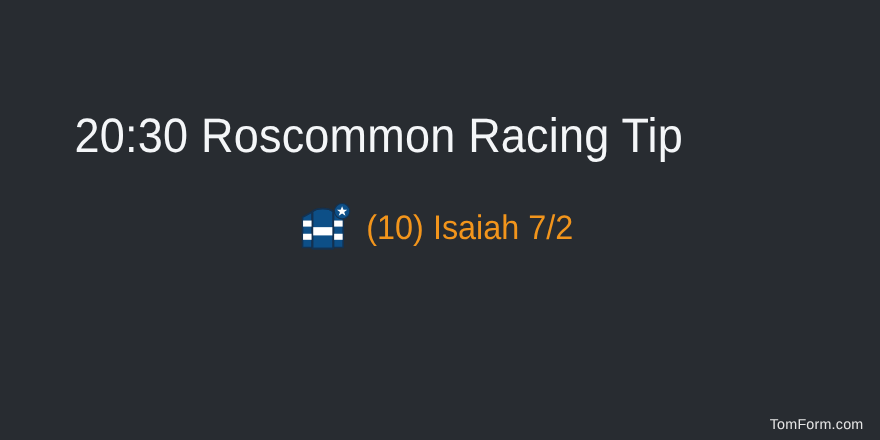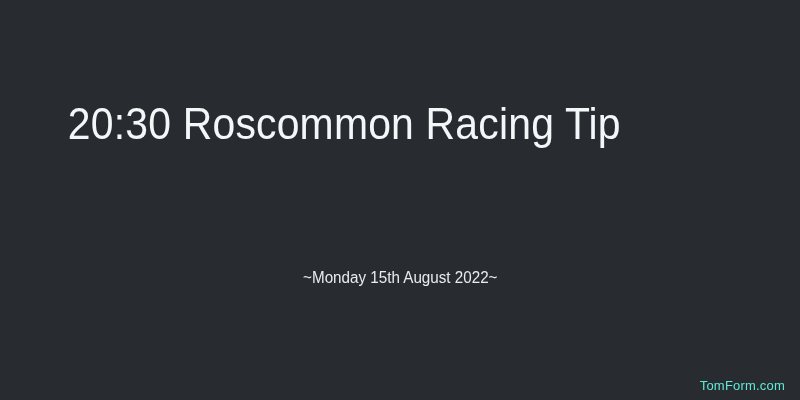--- a/index.html
+++ b/index.html
@@ -90,34 +90,58 @@
   }
 
   
   .watermark {
     position: absolute;
     right: 15px;
     bottom: 6px;
     font-family: "Liberation Sans Narrow", "Liberation Sans", sans-serif;
     font-size: 13px;
     line-height: 16px;
-    color: #5eead4;
+    color: #e5e5e5;
     letter-spacing: 0.2px;
     white-space: nowrap;
   }
 </style>
 </head>
 <body>
 
 <div class="card">
 
   <div class="title-row">
     <span class="title">20:30 Roscommon Racing Tip</span>
   </div>
 
+  <div class="tip-row">
 
-  <div class="date-row">
-    <span class="date">~Monday 15th August 2022~</span>
+    <svg class="silks" viewBox="0 0 104 92" aria-hidden="true">
+
+      <path d="M30 17 L12 27 L12 82 L30 82 Z" fill="#0d4f87" stroke="#14314f" stroke-width="3" stroke-linejoin="round"></path>
+
+      <path d="M68 17 L86 27 L86 82 L68 82 Z" fill="#0d4f87" stroke="#14314f" stroke-width="3" stroke-linejoin="round"></path>
+
+      <path d="M30 17 C37 9, 61 9, 68 17 L68 84 L30 84 Z" fill="#0d4f87" stroke="#14314f" stroke-width="3" stroke-linejoin="round"></path>
+
+      <rect x="31" y="45" width="36" height="15" fill="#ffffff"></rect>
+
+      <rect x="13" y="33" width="17" height="11" fill="#ffffff"></rect>
+      <rect x="13" y="57" width="17" height="11" fill="#ffffff"></rect>
+
+      <rect x="68" y="33" width="17" height="11" fill="#ffffff"></rect>
+      <rect x="68" y="57" width="17" height="11" fill="#ffffff"></rect>
+
+      <path d="M30 17 C37 9, 61 9, 68 17 L68 84 L30 84 Z" fill="none" stroke="#14314f" stroke-width="3" stroke-linejoin="round"></path>
+
+      <circle cx="84" cy="16" r="14" fill="#0d4f87" stroke="#14314f" stroke-width="2"></circle>
+
+      <path d="M84 7 L86.6 13.4 L93.4 13.4 L87.9 17.6 L90.1 24.2 L84 20.2 L77.9 24.2 L80.1 17.6 L74.6 13.4 L81.4 13.4 Z" fill="#ffffff"></path>
+    </svg>
+
+    <span class="tip-text">(10) Isaiah 7/2</span>
   </div>
+
 
   <div class="watermark">TomForm.com</div>
 
 </div>
 
 </body></html>

